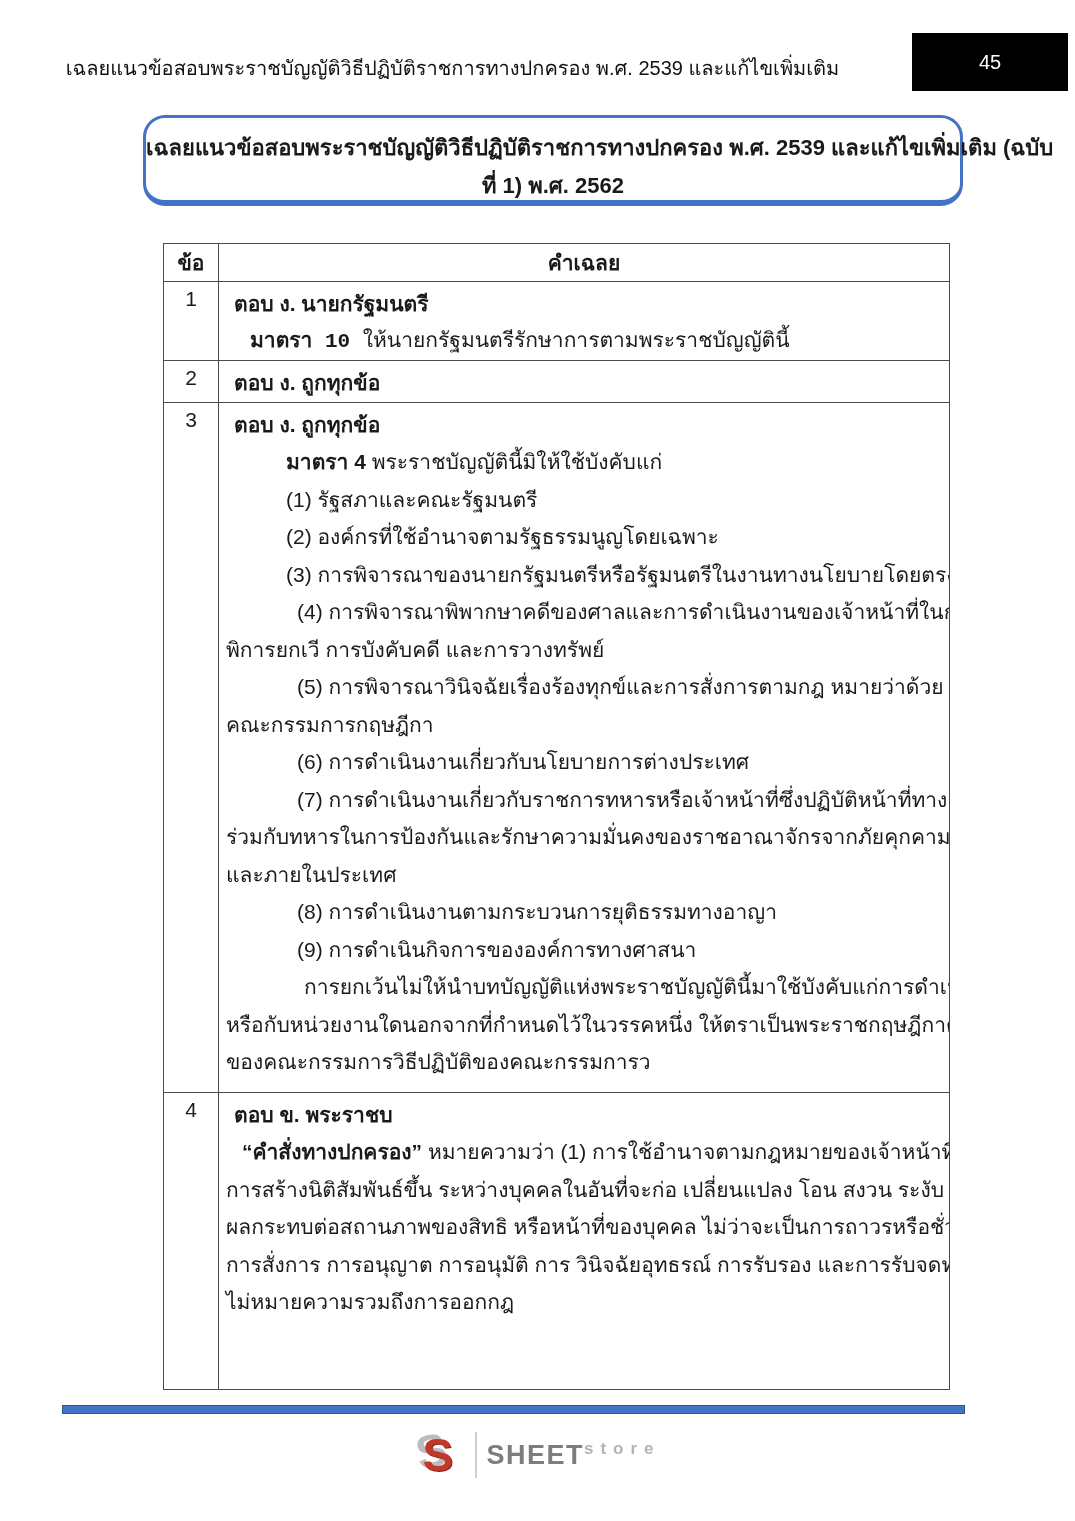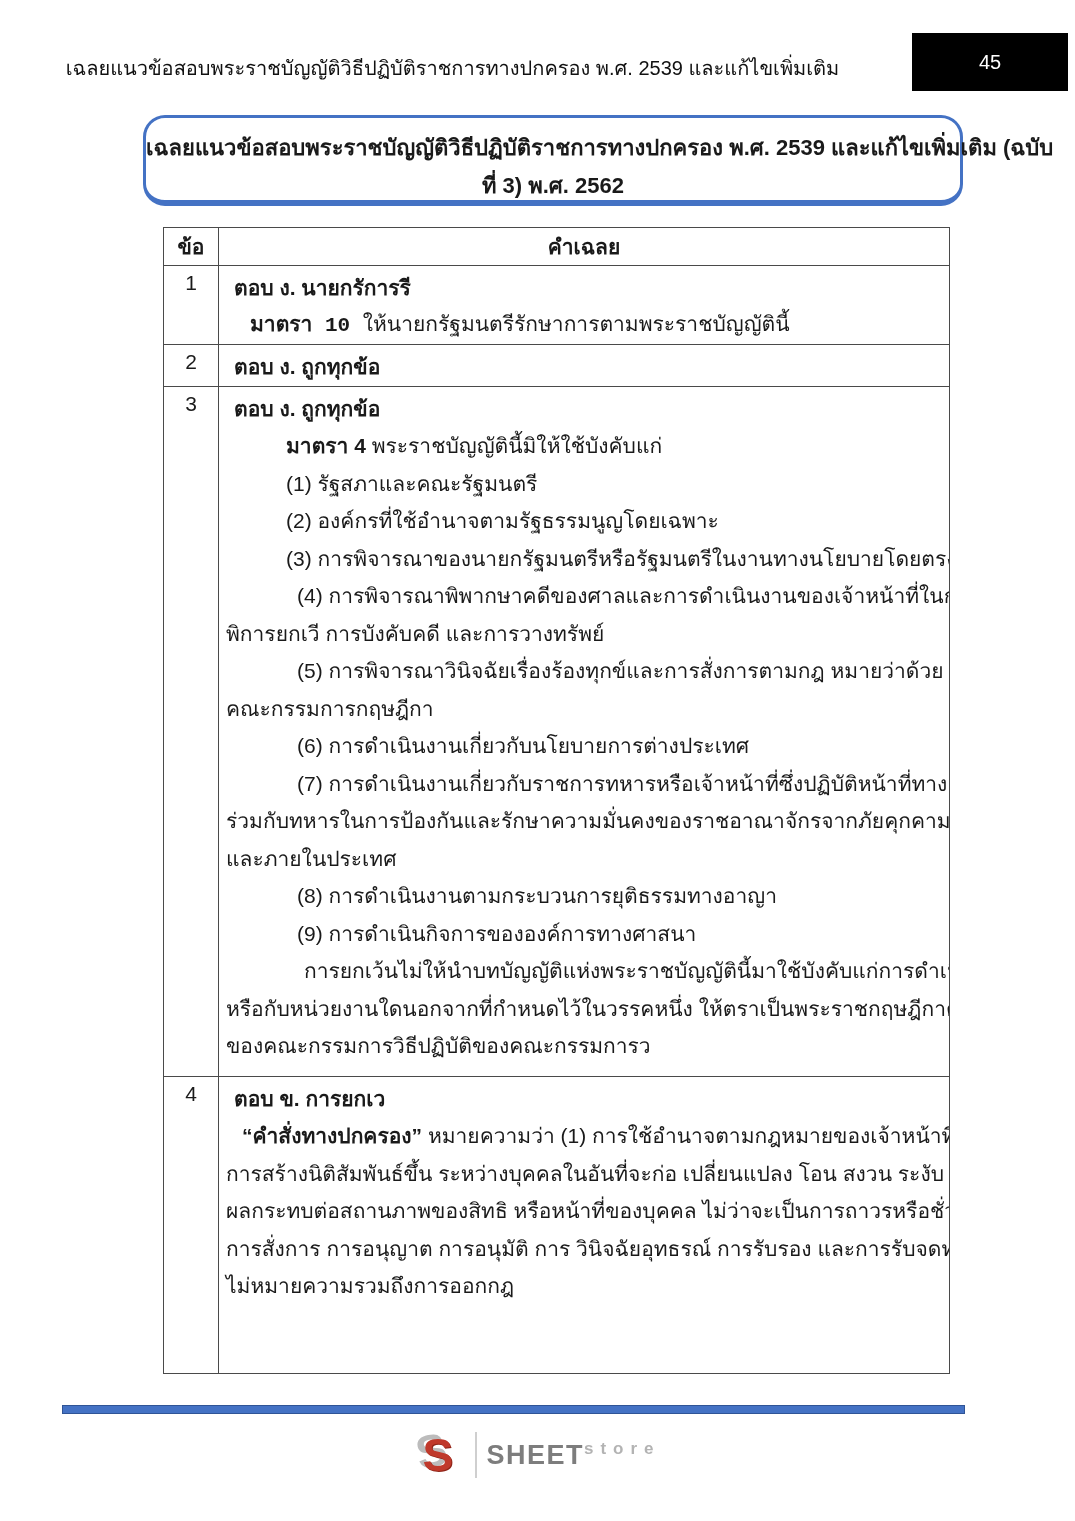--- a/index.html
+++ b/index.html
@@ -39,21 +39,21 @@
     border-radius:22px;
     background:#fff;
     text-align:center;
     font-weight:bold; font-size:22px;
     padding-top:11px;
   }
   .title-box .tline { line-height:38px; white-space:nowrap; }
 
   
   .answers-table {
-    position:absolute; top:227px; left:163px;
+    position:absolute; top:243px; left:163px;
     width:787px;
     border-collapse:collapse;
     table-layout:fixed;
     font-size:21px;
   }
   .answers-table col.c-no { width:55px; }
   .answers-table th, .answers-table td {
     border:1px solid var(--table-border,#4a4a4a);
     vertical-align:top;
     overflow:hidden;
@@ -127,39 +127,39 @@
 <div id="page">
 
   <div class="doc-header">เฉลยแนวข้อสอบพระราชบัญญัติวิธีปฏิบัติราชการทางปกครอง พ.ศ. 2539 และแก้ไขเพิ่มเติม</div>
 
   <div class="page-number-box">
     <span>45</span>
   </div>
 
   <div class="title-box">
     <div class="tline">เฉลยแนวข้อสอบพระราชบัญญัติวิธีปฏิบัติราชการทางปกครอง พ.ศ. 2539 และแก้ไขเพิ่มเติม (ฉบับ</div>
-    <div class="tline">ที่ 3) พ.ศ. 2562</div>
+    <div class="tline">ที่ 1) พ.ศ. 2562</div>
   </div>
 
   <table class="answers-table">
     <colgroup>
         <col class="c-no">
         <col>
       </colgroup>
     <thead>
       <tr>
         <th>ข้อ</th>
         <th>คำเฉลย</th>
       </tr>
     </thead>
     <tbody id="answers-body">
         <tr>
           <td class="num">1</td>
           <td class="content">
-            <div class="aline i1"><b>ตอบ ง. นายกรัการรี</b></div>
+            <div class="aline i1"><b>ตอบ ง. นายกรัฐมนตรี</b></div>
             <div class="aline i3"><b>มาตรา 10</b><span> ให้นายกรัฐมนตรีรักษาการตามพระราชบัญญัตินี้</span></div>
           </td>
         </tr>
         <tr>
           <td class="num">2</td>
           <td class="content">
             <div class="aline i1"><b>ตอบ ง. ถูกทุกข้อ</b></div>
           </td>
         </tr>
         <tr>
@@ -181,21 +181,21 @@
             <div class="aline i5"><span>(8) การดำเนินงานตามกระบวนการยุติธรรมทางอาญา</span></div>
             <div class="aline i5"><span>(9) การดำเนินกิจการขององค์การทางศาสนา</span></div>
             <div class="aline i6"><span>การยกเว้นไม่ให้นำบทบัญญัติแห่งพระราชบัญญัตินี้มาใช้บังคับแก่การดำเนินกิจการใด</span></div>
             <div class="aline i0"><span>หรือกับหน่วยงานใดนอกจากที่กำหนดไว้ในวรรคหนึ่ง ให้ตราเป็นพระราชกฤษฎีกาตามข้อเสนอ</span></div>
             <div class="aline i0"><span>ของคณะกรรมการวิธีปฏิบัติของคณะกรรมการว</span></div>
           </td>
         </tr>
         <tr>
           <td class="num">4</td>
           <td class="content">
-            <div class="aline i1"><b>ตอบ ข. การยกเว</b></div>
+            <div class="aline i1"><b>ตอบ ข. พระราชบ</b></div>
             <div class="aline i2"><b>“คำสั่งทางปกครอง”</b><span> หมายความว่า (1) การใช้อำนาจตามกฎหมายของเจ้าหน้าที่ที่มีผลเป็น</span></div>
             <div class="aline i0"><span>การสร้างนิติสัมพันธ์ขึ้น ระหว่างบุคคลในอันที่จะก่อ เปลี่ยนแปลง โอน สงวน ระงับ หรือมี</span></div>
             <div class="aline i0"><span>ผลกระทบต่อสถานภาพของสิทธิ หรือหน้าที่ของบุคคล ไม่ว่าจะเป็นการถาวรหรือชั่วคราว เช่น</span></div>
             <div class="aline i0"><span>การสั่งการ การอนุญาต การอนุมัติ การ วินิจฉัยอุทธรณ์ การรับรอง และการรับจดทะเบียน แต่</span></div>
             <div class="aline i0"><span>ไม่หมายความรวมถึงการออกกฎ</span></div>
           </td>
         </tr>
       </tbody>
   </table>
 

